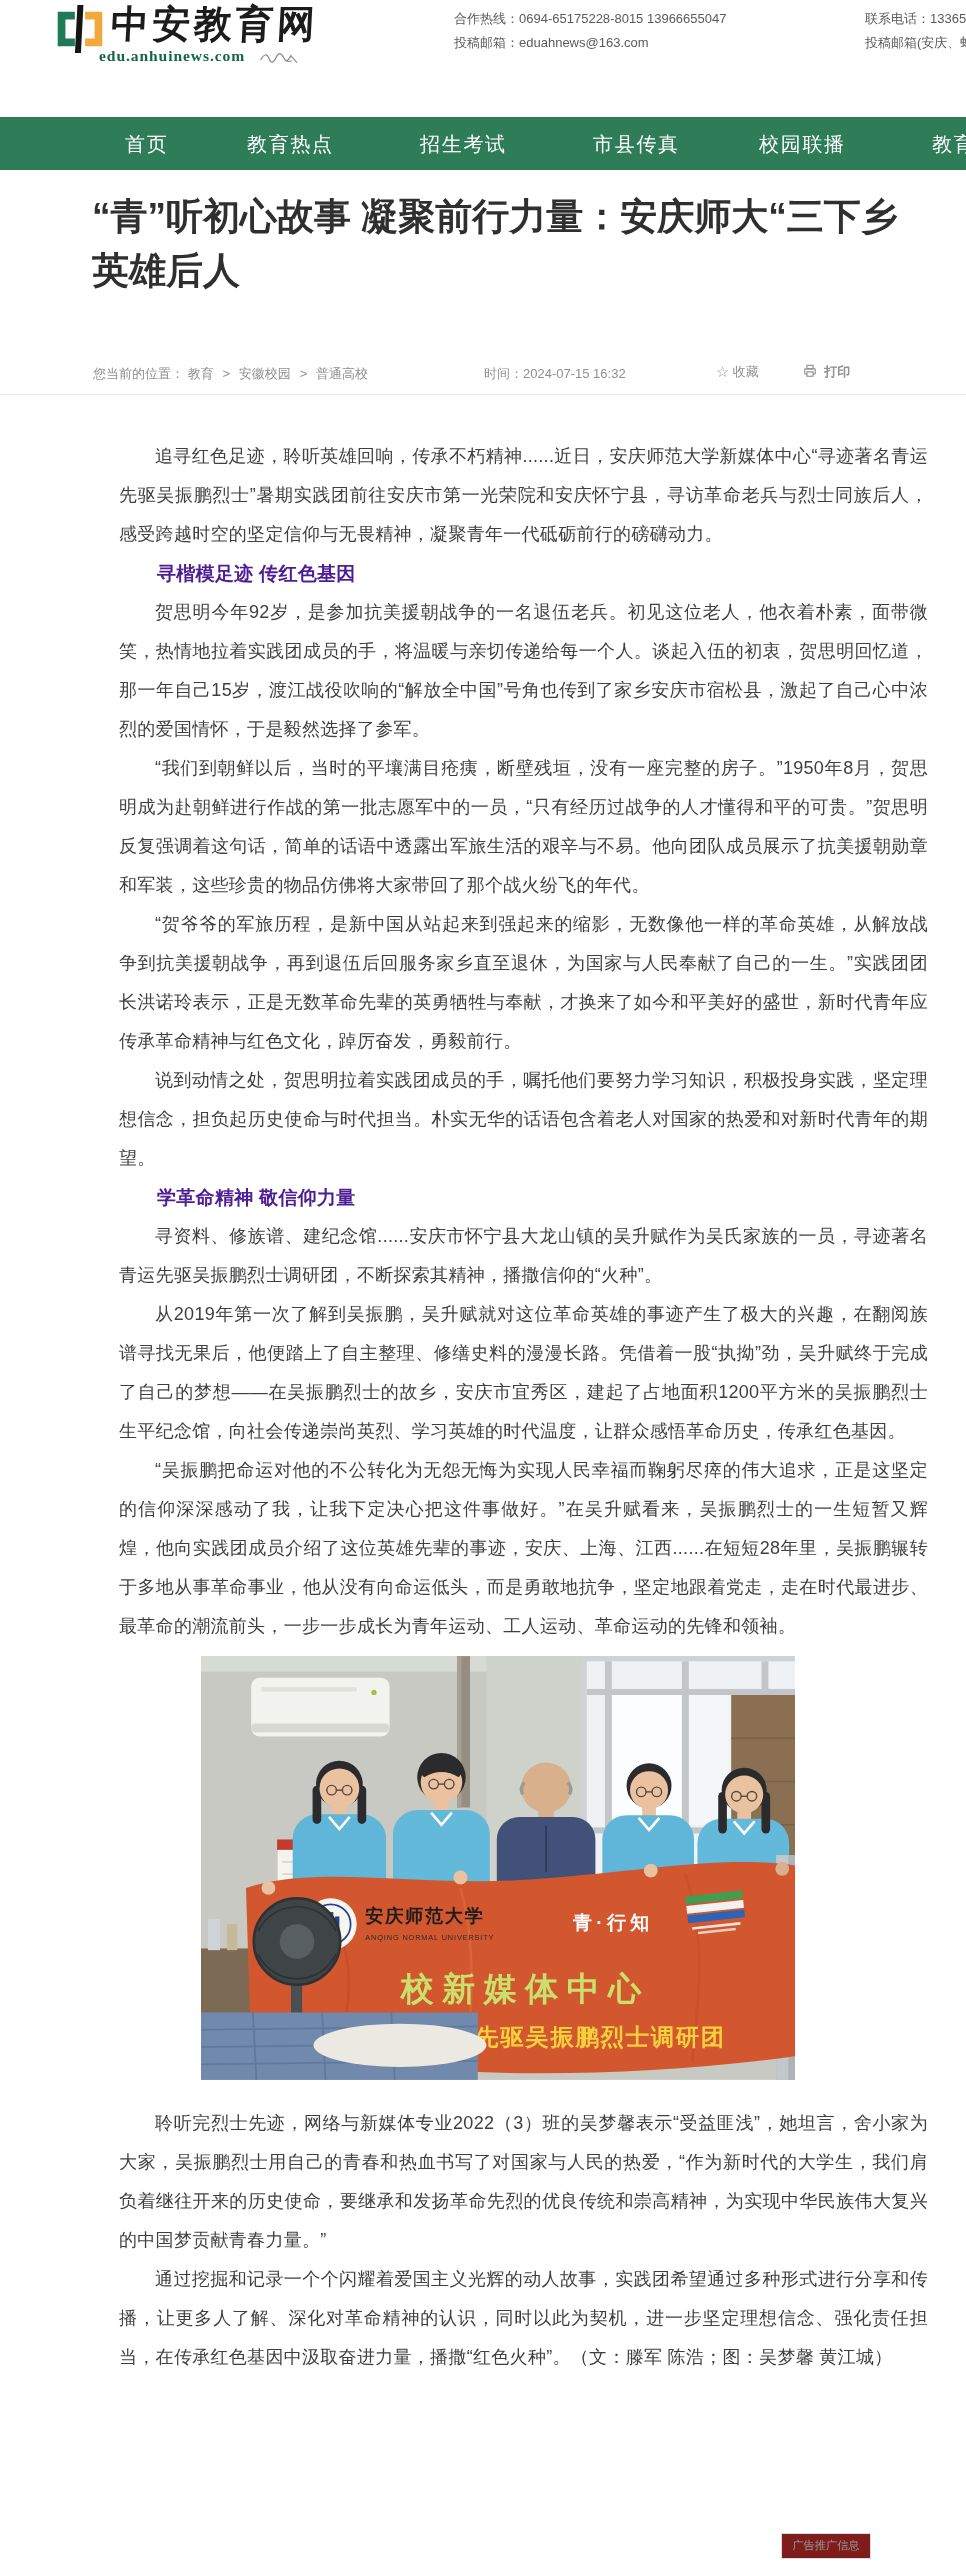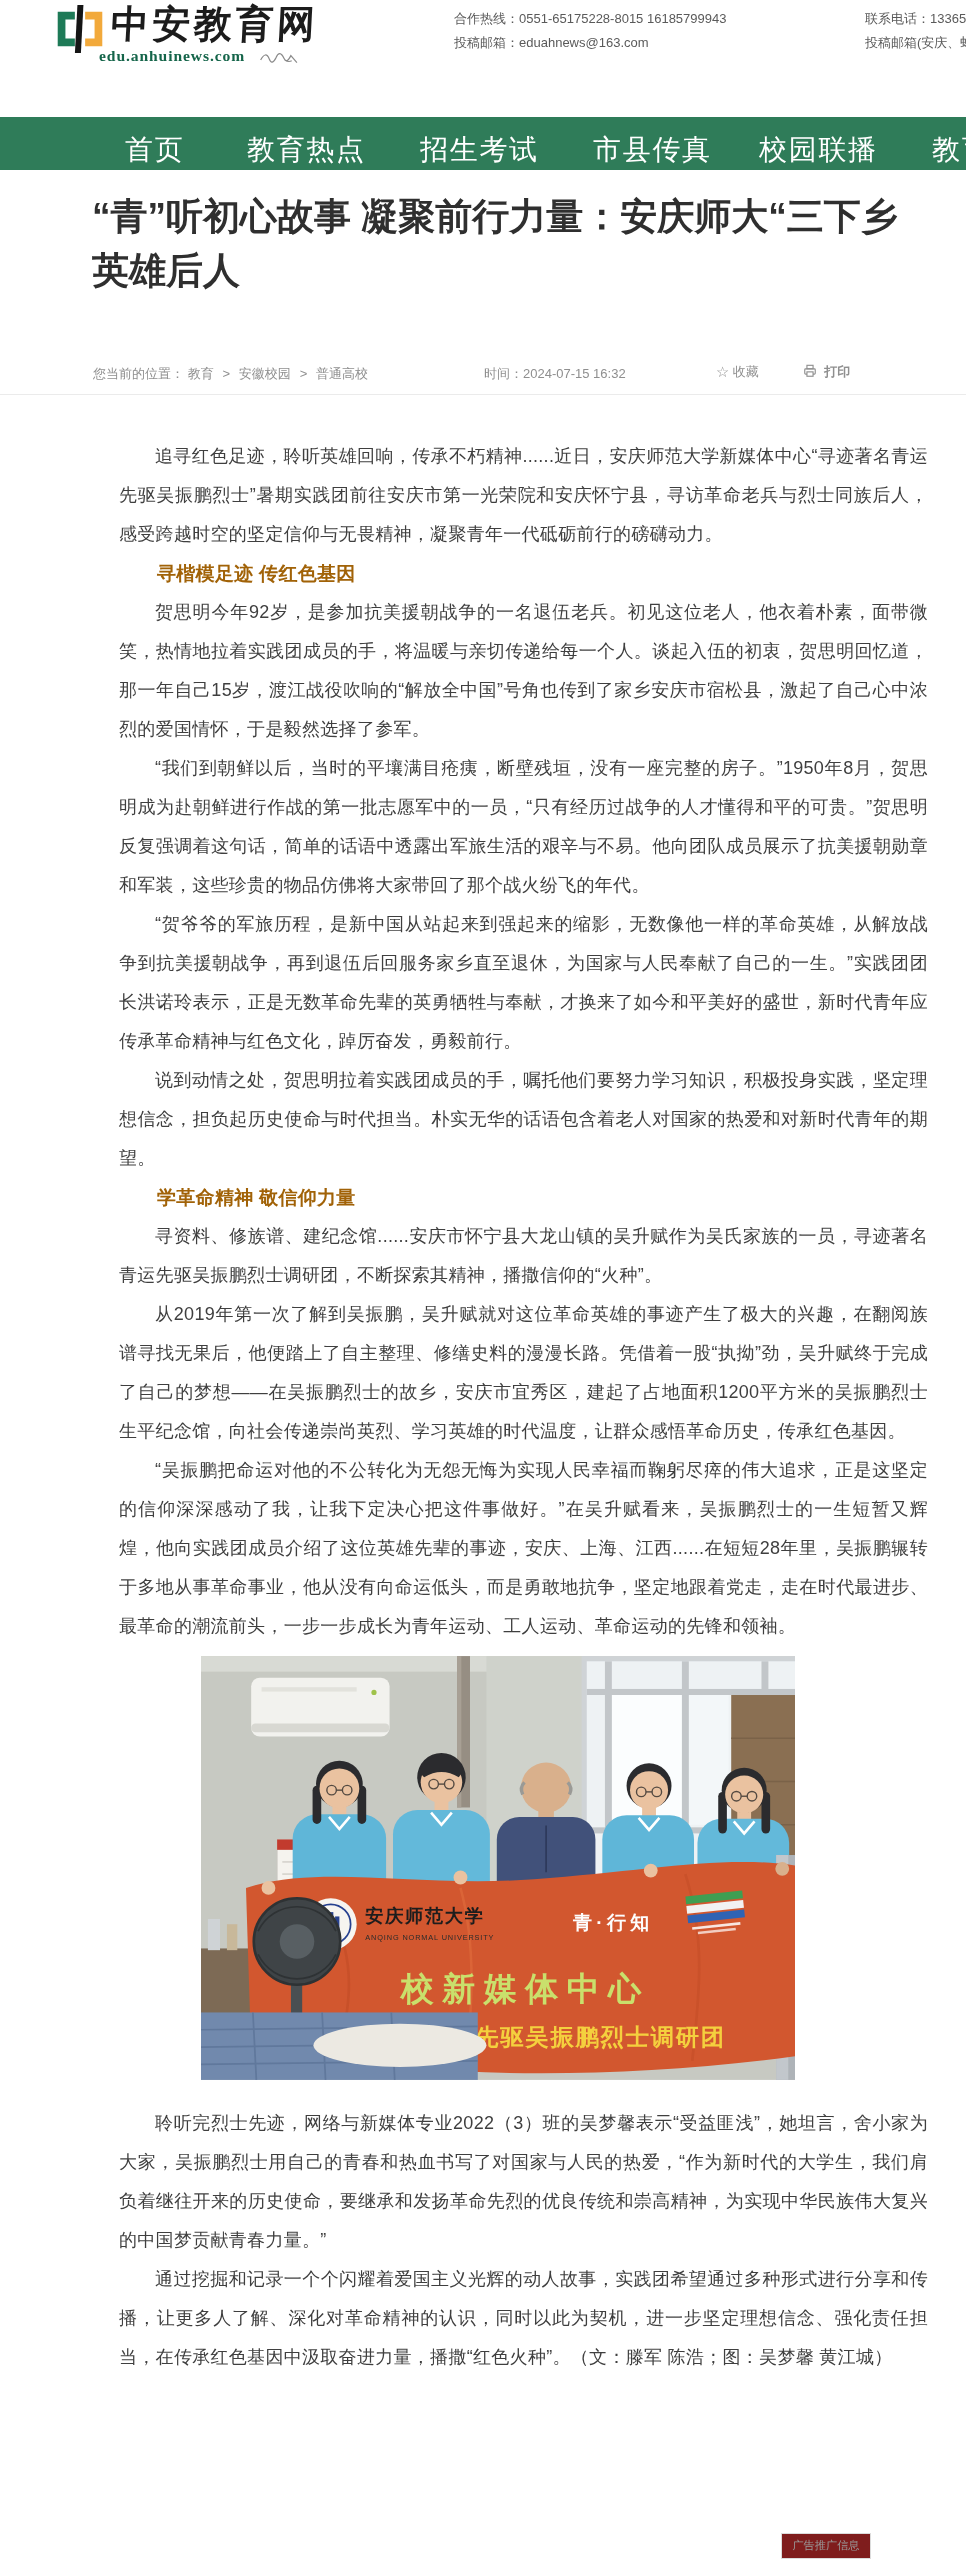--- a/index.html
+++ b/index.html
@@ -27,21 +27,21 @@
     font-weight:bold;font-size:15.6px;color:#15654a;letter-spacing:0.9px;
   }
   .signature{position:absolute;left:258px;top:47px;}
   .contacts-left{position:absolute;left:454px;top:7px;font-size:13px;color:#5a5a5a;line-height:24px;white-space:nowrap;}
   .contacts-right{position:absolute;left:865px;top:7px;font-size:13px;color:#5a5a5a;line-height:24px;white-space:nowrap;}
 
   
   .nav{position:absolute;top:117px;left:0;width:966px;height:53px;background:#2f7c59;}
   .nav-item{
     position:absolute;top:14px;
-    color:#ffffff;font-size:28px;letter-spacing:1.7px;
+    color:#ffffff;font-size:20px;letter-spacing:1.7px;
     white-space:nowrap;cursor:pointer;
   }
 
   
   .title{
     position:absolute;left:92px;top:190px;width:1211px;
     font-size:37px;font-weight:bold;line-height:54px;color:#2f2f2f;
   }
   .title-line1{white-space:nowrap;}
 
@@ -57,21 +57,21 @@
   .print-glyph{vertical-align:-1.7px;margin-right:3.5px;}
 
   
   .article{
     position:absolute;left:95px;top:437px;width:809px;
     font-size:18px;line-height:39px;letter-spacing:0.3px;color:#3f3f3f;
     text-align:justify;
     margin-left:24px;
   }
   .article p{margin:0;text-indent:2em;}
-  .article h3{margin:0;text-indent:2em;font-size:19px;line-height:39px;color:#a16207;font-weight:bold;}
+  .article h3{margin:0;text-indent:2em;font-size:19px;line-height:39px;color:#4c1d95;font-weight:bold;}
 
   .photo-wrap{margin:10.4px 0 24px 82px;width:594px;height:424px;overflow:hidden;}
   .photo-wrap svg{display:block;}
   svg text{font-family:"Liberation Sans", sans-serif;}
 
   
   .ad-box{
     position:absolute;left:781px;top:2533px;
     background:#7f1d1d;border:0.9px solid #dcdcdc;
     color:#9a9a9a;font-size:11.2px;padding:4.3px 10.4px;white-space:nowrap;cursor:pointer;
@@ -89,21 +89,21 @@
     </svg>
   </div>
   <div class="site-name">中安教育网</div>
   <div class="site-domain">edu.anhuinews.com</div>
   <span class="signature">
     <svg width="45" height="19" viewBox="0 0 52 22">
       <path d="M3,15 q6,-11 10,-1 q3,8 8,-2 q4,-9 9,1 q3,7 8,-3 l7,8 m-14,-3 q4,3 8,1" stroke="#8a8a8a" fill="none" stroke-width="1.4"></path>
     </svg>
   </span>
   <div class="contacts-left">
-    <div>合作热线：0551-65175228-8015 16185799943</div>
+    <div>合作热线：0694-65175228-8015 13966655047</div>
     <div>投稿邮箱：eduahnews@163.com</div>
   </div>
   <div class="contacts-right">
     <div>联系电话：133657438</div>
     <div>投稿邮箱(安庆、蚌埠</div>
   </div>
 </div>
 
 <div class="nav">
   <span class="nav-item" style="left:125px">首页</span>

